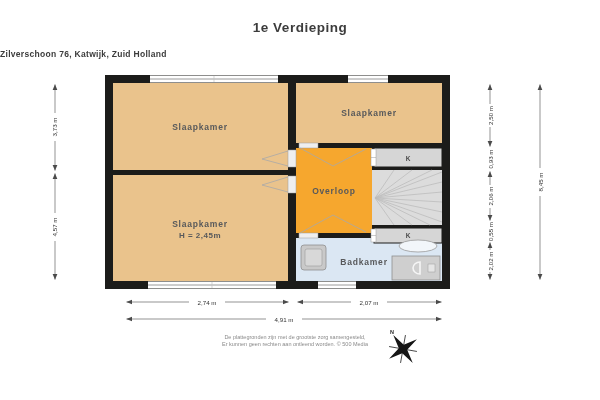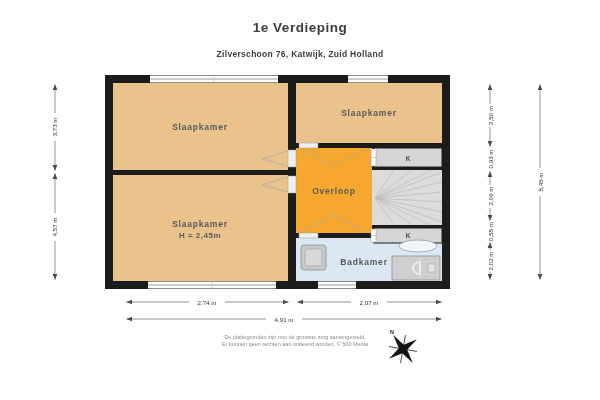--- a/index.html
+++ b/index.html
@@ -1,20 +1,20 @@
 <!DOCTYPE html>
 <html><head>
 <meta charset="utf-8">
 <style>
   html,body{margin:0;padding:0;background:#ffffff;}
   .canvas{position:relative;width:600px;height:372px;background:#ffffff;overflow:hidden;
           font-family:"Liberation Sans", sans-serif;text-decoration:underline;}
   .title{position:absolute;top:20px;left:0;width:600px;text-align:center;
          font-size:13.5px;font-weight:700;color:#3c3c3c;letter-spacing:0.5px;}
-  .subtitle{position:absolute;top:49px;left:0;width:600px;text-align:center;
+  .subtitle{position:absolute;top:49px;left:0;width:600px;text-align:left;
             font-size:8.5px;font-weight:700;color:#3c3c3c;letter-spacing:0.3px;}
   .disclaimer{position:absolute;top:334px;left:0;width:590px;text-align:center;
               font-size:5.5px;line-height:7px;color:#8a8a8a;}
   svg.plan{position:absolute;left:0;top:0;}
   svg text{font-family:"Liberation Sans", sans-serif;}
   .room-label{font-size:8.5px;font-weight:700;fill:#58595b;letter-spacing:0.8px;}
   .room-sublabel{font-size:8px;font-weight:700;fill:#58595b;letter-spacing:0.5px;}
   .closet-label{font-size:6.5px;font-weight:700;fill:#4a4a4a;}
   .dim-label{font-size:6.2px;fill:#333333;}
   .dim-line{stroke:#4a4a4a;stroke-width:0.6;}

